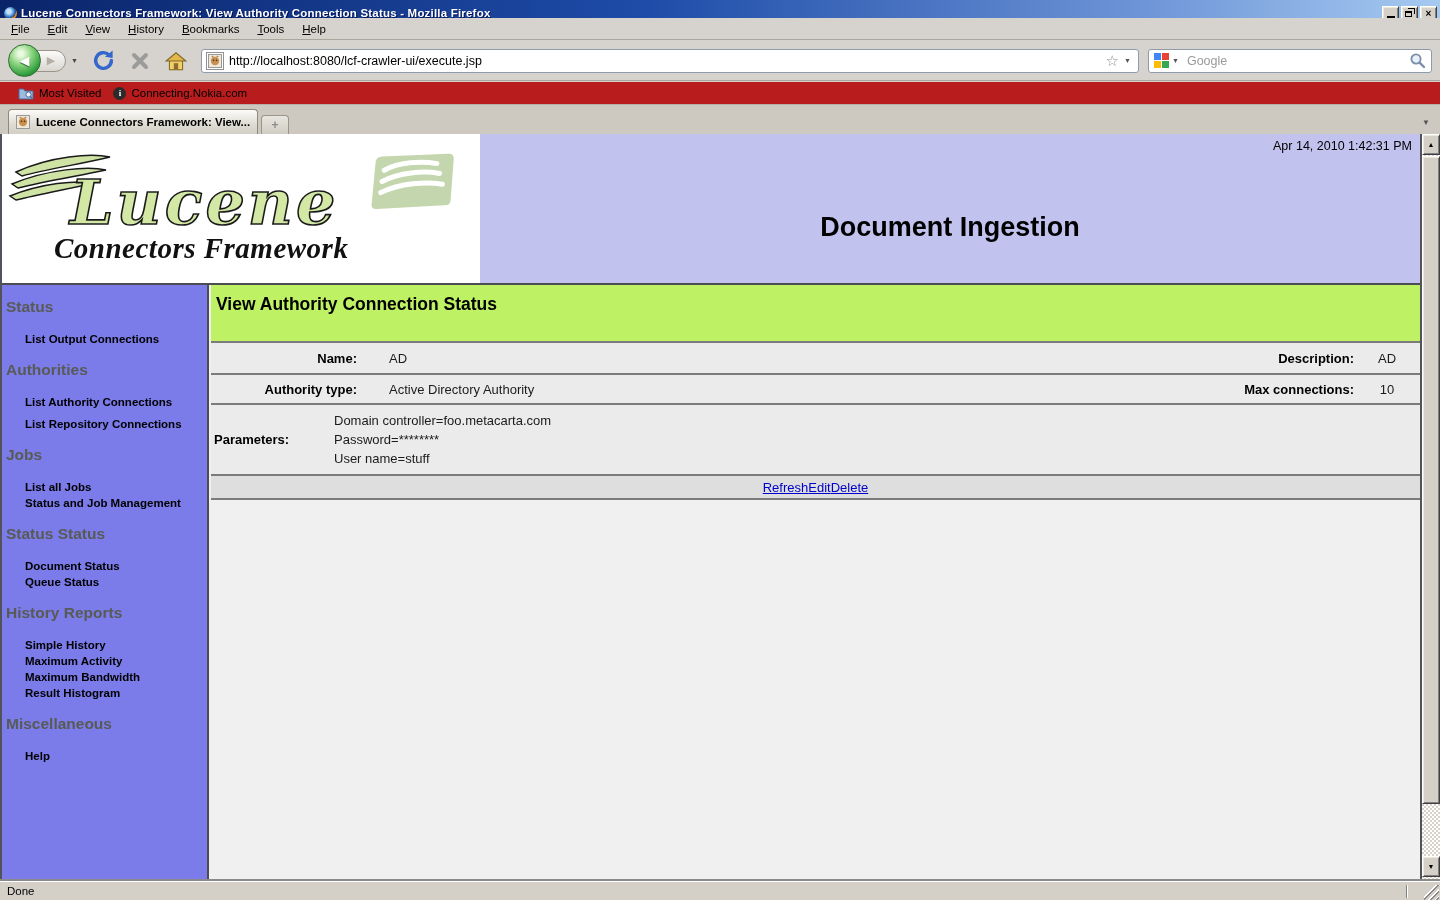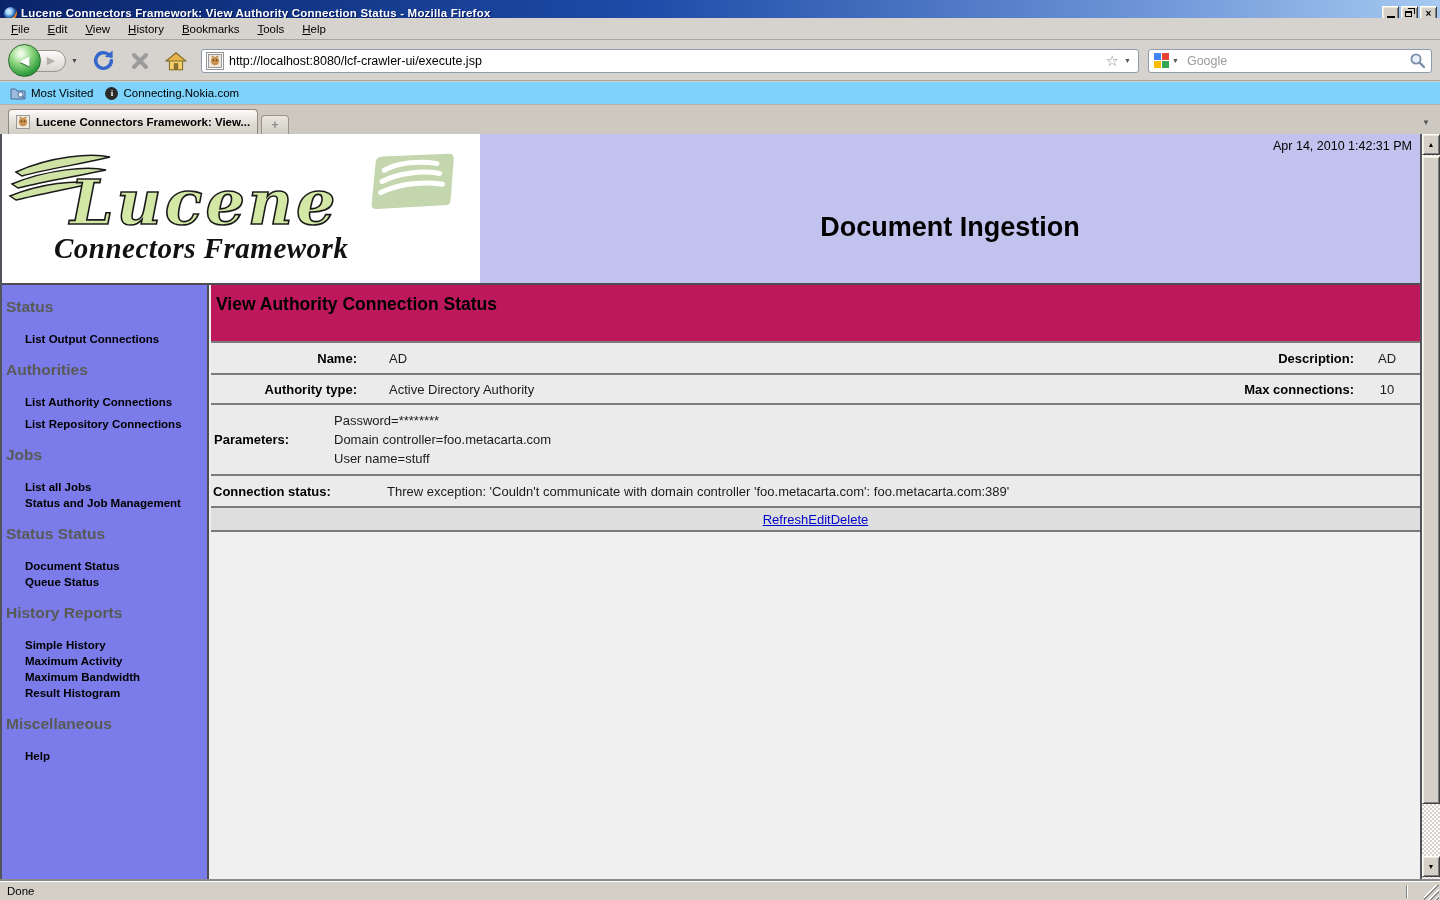--- a/index.html
+++ b/index.html
@@ -57,22 +57,22 @@
   .searchbox { width:284px; height:24px; margin-left:9px; background:#fff; border:1px solid #8e9bab;
     border-radius:3px; display:flex; align-items:center; padding:0 5px; flex:none; }
   .g-icon { width:15px; height:15px; flex:none; display:grid; grid-template-columns:7px 7px; gap:1px;
     cursor:pointer; }
   .g-icon b { display:block; width:7px; height:7px; }
   .search-input { flex:1; border:none; outline:none; font-family:"Liberation Sans",sans-serif;
     font-size:12.5px; color:#000; margin-left:5px; }
   .search-input::placeholder { color:#9a9a9a; }
 
   
-  .bookmarksbar { position:absolute; top:82px; left:0; width:1440px; height:23px; background:#7dd3fc;
-    display:flex; align-items:center; padding-left:6px; border-bottom:1px solid #b5b1a9; }
+  .bookmarksbar { position:absolute; top:82px; left:0; width:1440px; height:23px; background:#b91c1c;
+    display:flex; align-items:center; padding-left:14px; border-bottom:1px solid #b5b1a9; }
   .bm-item { display:flex; align-items:center; gap:5px; padding:2px 8px 2px 4px; font-size:11.5px;
     color:#000; cursor:pointer; }
   .info-icon { width:13px; height:13px; border-radius:50%; background:#2b2b2b; color:#fff;
     font-size:9px; font-weight:bold; font-family:"Liberation Serif",serif;
     display:flex; align-items:center; justify-content:center; }
 
   
   .tabbar { position:absolute; top:105px; left:0; width:1440px; height:29px; background:#cdc9c1;
     display:flex; align-items:flex-end; padding-left:8px; }
   .tab { width:250px; height:25px; background:linear-gradient(#fdfcfa,#dedbd3 60%,#d2cfc7);
@@ -100,21 +100,21 @@
   .lower { position:absolute; top:149px; left:0; width:1418px; height:598px;
     border-top:2px solid #4c4c52; }
   .sidebar { position:absolute; top:0; left:0; width:207px; height:596px; background:#7b7bea;
     border-right:2px solid #4c4c52; overflow:hidden; padding-top:5px; }
   .side-title { font-size:15.5px; font-weight:bold; color:#585b55; padding:8px 0 15px 4px; }
   .side-items { padding-bottom:6px; }
   .side-link { font-size:11.5px; font-weight:bold; color:#000; margin-left:23px; line-height:16px;
     cursor:pointer; white-space:nowrap; }
 
   .main { position:absolute; top:0; left:209px; width:1209px; height:596px; background:#f0f0f0; }
-  .main-top { background:#be185d; }
+  .main-top { background:#bef264; }
   .main-heading { font-size:17.5px; font-weight:bold; color:#000; padding:9px 0 26px 5px; }
   .tbl { border-top:2px solid #7b7b7b; border-bottom:2px solid #7b7b7b; font-size:13px; }
   .trow { border-top:2px solid #7b7b7b; background:#ebebeb; }
   .trow:first-child { border-top:none; }
   .r12 { display:grid; grid-template-columns:176px 1fr 230px 66px; align-items:center; min-height:30px; }
   .lbl { font-weight:bold; color:#000; }
   .lbl.right { text-align:right; padding-right:30px; }
   .lbl.rlabel { text-align:right; }
   .val { color:#1b1b1b; padding-left:2px; }
   .val.center { text-align:center; padding-left:0; }
@@ -352,28 +352,24 @@
         </div>
         <div class="trow r12">
           <div class="lbl right">Authority type:</div>
           <div class="val">Active Directory Authority</div>
           <div class="lbl rlabel">Max connections:</div>
           <div class="val center">10</div>
         </div>
         <div class="trow r3">
           <div class="lbl">Parameters:</div>
           <div class="param-lines">
+            <div>Domain controller=foo.metacarta.com</div>
             <div>Password=********</div>
-            <div>Domain controller=foo.metacarta.com</div>
             <div>User name=stuff</div>
           </div>
-        </div>
-        <div class="trow r4">
-          <div class="lbl">Connection status:</div>
-          <div class="val" style="padding-left:0">Threw exception: 'Couldn't communicate with domain controller 'foo.metacarta.com': foo.metacarta.com:389'</div>
         </div>
         <div class="trow links-row">
           <a>Refresh</a>
           <a>Edit</a>
           <a>Delete</a>
         </div>
       </div>
     </div>
   </div>
 </div>

